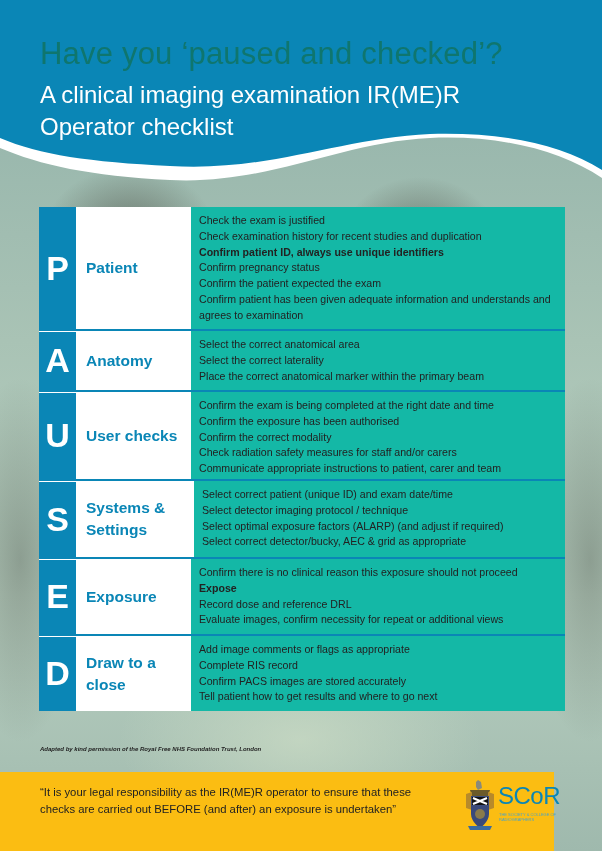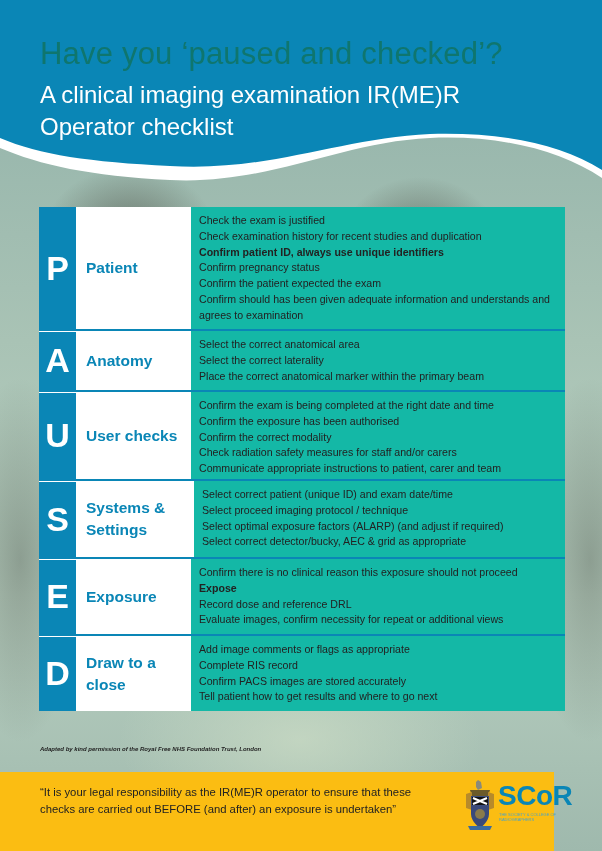--- a/index.html
+++ b/index.html
@@ -24,21 +24,21 @@
   .row:not(:first-child) .letter { box-shadow: inset 0 1px 0 #fff; }
   .cat { width:115px; background:#fff; color:#0a86b6; font-family:"Liberation Sans", sans-serif; font-weight:bold; font-size:15.5px; display:flex; align-items:center; padding-left:10px; line-height:22px; box-sizing:border-box; }
   .items { flex:1; background:#14b8a6; padding:6px 8px 5px 8px; box-sizing:border-box; }
   .item { font-family:"Liberation Sans", sans-serif; font-size:10.6px; color:#222; line-height:15.8px; }
   .item.bold { font-weight:bold; }
   .credit { position:absolute; left:40px; top:746px; font-family:"Liberation Sans", sans-serif; font-style:italic; font-weight:bold; font-size:6px; color:#222; }
   .banner { position:absolute; left:0; top:772px; width:554px; height:79px; background:#fbbd12; }
   .quote { position:absolute; left:40px; top:12px; width:400px; font-family:"Liberation Sans", sans-serif; font-size:11.3px; line-height:17px; color:#222; margin:0; }
   .logo { position:absolute; left:464px; top:8px; width:110px; height:50px; }
   .crest { position:absolute; left:0; top:0; }
-  .logo-text { position:absolute; left:34px; top:2px; font-family:"Liberation Sans", sans-serif; font-weight:bold; font-size:28px; color:#0a86b6; line-height:28px; letter-spacing:-0.5px; }
+  .logo-text { position:absolute; left:34px; top:2px; font-family:"Liberation Sans", sans-serif; font-weight:normal; font-size:24px; color:#0a86b6; line-height:28px; letter-spacing:-0.5px; }
   .logo-sub { position:absolute; left:35px; top:32px; font-family:"Liberation Sans", sans-serif; font-size:4px; line-height:5px; color:#4aa3c8; width:70px; }
 </style>
 </head>
 <body>
 
 <div class="bg"></div>
 
 <div class="header">
   <svg width="602" height="200" viewBox="0 0 602 200">
     <path d="M0,0 L602,0 L602,178 C560,150 500,135 430,138 C340,142 270,185 170,180 C90,176 40,165 0,148 Z" fill="#fff"></path>
@@ -51,21 +51,21 @@
 <div class="table" id="checklist">
     <div class="row" style="height: 122px;">
       <div class="letter">P</div>
       <div class="cat">Patient</div>
       <div class="items">
         <div class="item">Check the exam is justified</div>
         <div class="item">Check examination history for recent studies and duplication</div>
         <div class="item bold">Confirm patient ID, always use unique identifiers</div>
         <div class="item">Confirm pregnancy status</div>
         <div class="item">Confirm the patient expected the exam</div>
-        <div class="item">Confirm should has been given adequate information and understands and agrees to examination</div>
+        <div class="item">Confirm patient has been given adequate information and understands and agrees to examination</div>
       </div>
     </div>
     <div class="row" style="height: 59px;">
       <div class="letter">A</div>
       <div class="cat">Anatomy</div>
       <div class="items">
         <div class="item">Select the correct anatomical area</div>
         <div class="item">Select the correct laterality</div>
         <div class="item">Place the correct anatomical marker within the primary beam</div>
       </div>
@@ -79,21 +79,21 @@
         <div class="item">Confirm the correct modality</div>
         <div class="item">Check radiation safety measures for staff and/or carers</div>
         <div class="item">Communicate appropriate instructions to patient, carer and team</div>
       </div>
     </div>
     <div class="row" style="height: 76px;">
       <div class="letter">S</div>
       <div class="cat" style="width: 118px; white-space: normal; padding-right: 28px;">Systems &amp; Settings</div>
       <div class="items">
         <div class="item">Select correct patient (unique ID) and exam date/time</div>
-        <div class="item">Select proceed imaging protocol / technique</div>
+        <div class="item">Select detector imaging protocol / technique</div>
         <div class="item">Select optimal exposure factors (ALARP) (and adjust if required)</div>
         <div class="item">Select correct detector/bucky, AEC &amp; grid as appropriate</div>
       </div>
     </div>
     <div class="row" style="height: 75px;">
       <div class="letter">E</div>
       <div class="cat">Exposure</div>
       <div class="items">
         <div class="item">Confirm there is no clinical reason this exposure should not proceed</div>
         <div class="item bold">Expose</div>

